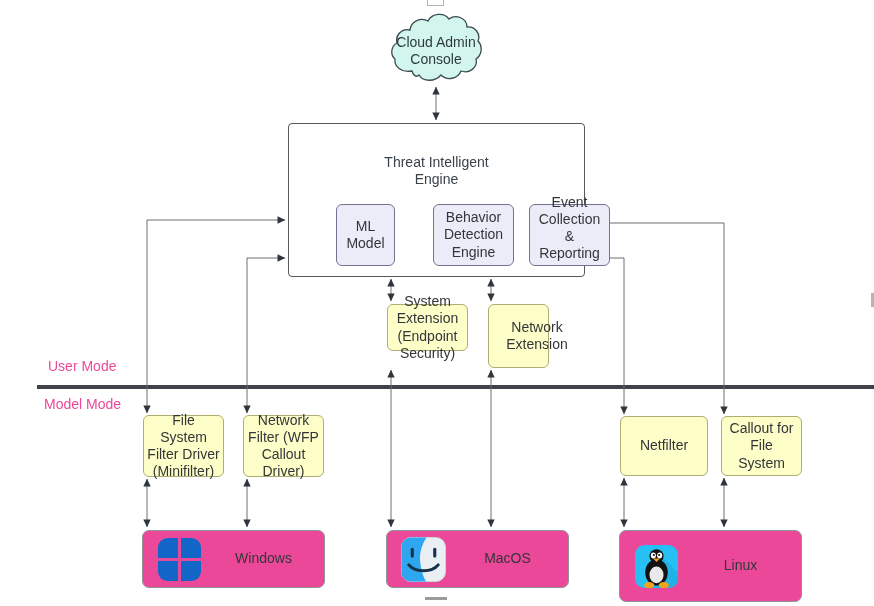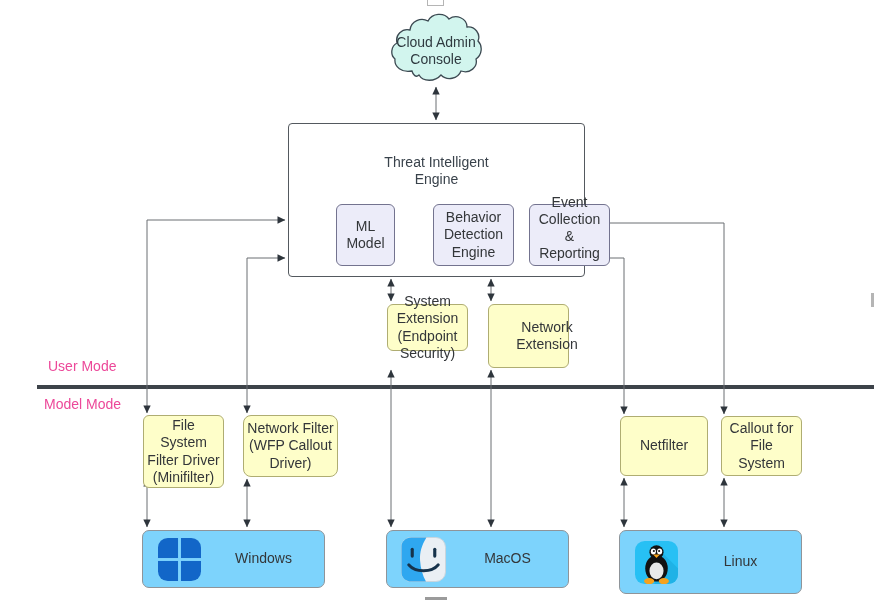--- a/index.html
+++ b/index.html
@@ -5,21 +5,21 @@
   html,body{margin:0;padding:0;background:#ffffff;}
   #canvas{
     position:relative;width:874px;height:606px;overflow:hidden;
     background:#ffffff;
     font-family:"Liberation Sans", sans-serif;
     color:#333639;font-size:14px;line-height:1.22;
   }
   .node{position:absolute;box-sizing:border-box;display:flex;align-items:center;justify-content:center;text-align:center;margin-left:36px;}
   .purple{background:#ECECF9;border:1px solid #73738F;border-radius:6px;padding:3px;}
   .yellow{background:#FEFEC9;border:1px solid #AFAD72;border-radius:6px;padding:3px;}
-  .osbox{background:#7dd3fc;border:1px solid #8F9499;border-radius:7px;display:flex;align-items:center;justify-content:flex-start;padding:0 0 0 13px;}
+  .osbox{background:#ec4899;border:1px solid #8F9499;border-radius:7px;display:flex;align-items:center;justify-content:flex-start;padding:0 0 0 13px;}
   .osbox .oslabel{flex:1;text-align:center;}
   .osicon{width:47px;height:47px;flex:0 0 auto;}
   #tie{position:absolute;left:288px;top:123px;width:297px;height:154px;box-sizing:border-box;background:#ffffff;border:1px solid #54595F;border-radius:4px;}
   #tie-title{position:absolute;left:50%;top:20px;transform:translateX(-50%);width:150px;text-align:center;color:#39424B;margin-top:10px;}
   #cloud-wrap{position:absolute;left:390px;top:10px;width:92px;height:78px;}
   #cloud-wrap svg{position:absolute;left:0;top:0;}
   #cloud-label{position:absolute;left:6px;top:24px;width:80px;text-align:center;color:#2f3a40;}
   #connector-layer{position:absolute;left:0;top:0;z-index:3;pointer-events:none;}
   #kernel-line{position:absolute;left:37px;top:385px;width:837px;height:4px;background:#3D4349;z-index:2;}
   .modelabel{position:absolute;z-index:2;color:#ec4899;}
@@ -73,32 +73,32 @@
       <span>Behavior Detection Engine</span>
     </div>
     <div class="node purple" style="left:204px;top:80px;width:81px;height:62px;align-items:flex-end;">
       <span>Event Collection &amp; Reporting</span>
     </div>
   </div>
 
   <div class="node yellow" style="left:351px;top:304px;width:81px;height:47px;">
     <span>System Extension (Endpoint Security)</span>
   </div>
-  <div class="node yellow" style="left:452px;top:304px;width:81px;height:64px;padding-left:40px;">
+  <div class="node yellow" style="left:452px;top:304px;width:61px;height:64px;padding-left:40px;">
     <span>Network Extension</span>
   </div>
 
   <div class="modelabel" style="left:48px;top:358px;">User Mode</div>
   <div id="kernel-line"></div>
   <div class="modelabel" style="left:44px;top:396px;">Model Mode</div>
 
-  <div class="node yellow" style="left:107px;top:415px;width:81px;height:73px;">
+  <div class="node yellow" style="left:107px;top:415px;width:81px;height:62px;">
     <span>File System Filter Driver (Minifilter)</span>
   </div>
-  <div class="node yellow" style="left:207px;top:415px;width:95px;height:62px;border-radius:8px;">
+  <div class="node yellow" style="left:207px;top:415px;width:81px;height:62px;">
     <span>Network Filter (WFP Callout Driver)</span>
   </div>
   <div class="node yellow" style="left:584px;top:416px;width:88px;height:60px;">
     <span>Netfilter</span>
   </div>
   <div class="node yellow" style="left:685px;top:416px;width:81px;height:60px;">
     <span>Callout for File System</span>
   </div>
 
   <div class="node osbox" style="left:106px;top:530px;width:183px;height:58px;">
@@ -126,21 +126,21 @@
         <rect x="1.5" y="1.5" width="45" height="45" rx="10" fill="#EAEFF4" stroke="#CBD4DB" stroke-width="1"></rect>
         <path d="M11.5 1.5 L27 1.5 C22 9.5 20 17 20.5 25 C21 33 23 40 26.5 46.5 L11.5 46.5 C6 46.5 1.5 42.5 1.5 37 L1.5 11 C1.5 5.5 6 1.5 11.5 1.5 Z" fill="#2FA7F0"></path>
         <path d="M12.5 13.5 v7" stroke="#16324B" stroke-width="3.2" stroke-linecap="round"></path>
         <path d="M35.5 13.5 v7" stroke="#16324B" stroke-width="3.2" stroke-linecap="round"></path>
         <path d="M9 29.5 C15.5 37.5 32.5 37.5 39 29.5" stroke="#16324B" stroke-width="3.2" fill="none" stroke-linecap="round"></path>
       </svg>
     </span>
     <span class="oslabel">MacOS</span>
   </div>
 
-  <div class="node osbox" style="left:583px;top:530px;width:183px;height:64px;">
+  <div class="node osbox" style="left:583px;top:530px;width:183px;height:72px;">
     <span class="osicon">
       <svg width="47" height="47" viewBox="0 0 48 48">
         <defs>
             <clipPath id="tuxclip">
               <rect x="2" y="2" width="44" height="44" rx="10"></rect>
             </clipPath>
           </defs>
         <g clip-path="url(#tuxclip)">
           <rect x="2" y="2" width="44" height="44" fill="#27C0F4"></rect>
           <path d="M31 15 L46 30 L46 46 L22 46 Z" fill="#1FB2E6"></path>

